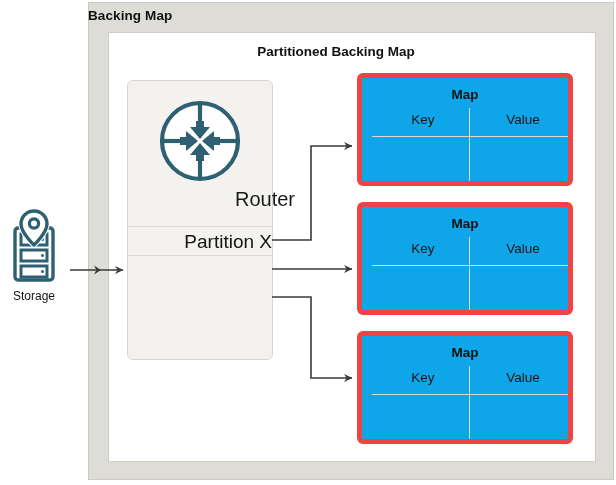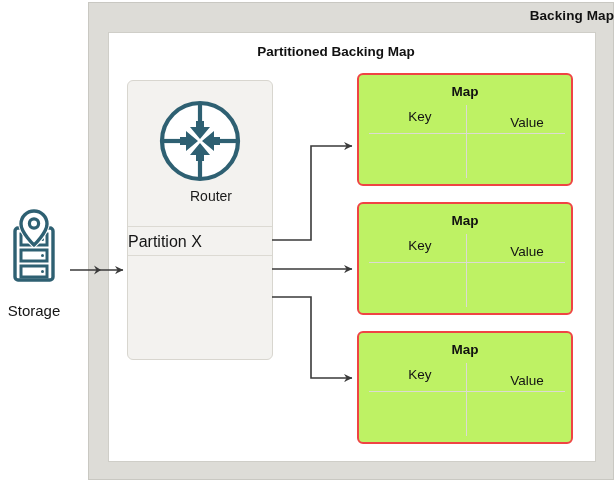--- a/index.html
+++ b/index.html
@@ -30,21 +30,21 @@
     height: 478px;
     background: #dddcd7;
     border: 1px solid #c9c8c2;
     box-sizing: border-box;
   }
   .outer-title {
     position: absolute;
     left: 88px;
     top: 8px;
     width: 526px;
-    text-align: right;
+    text-align: left;
     font-size: 13.5px;
     font-weight: bold;
     color: #111111;
     letter-spacing: 0.1px;
   }
 
   
   .inner-panel {
     position: absolute;
     left: 108px;
@@ -86,51 +86,51 @@
     height: 98px;
     display: flex;
     align-items: center;
     justify-content: center;
   }
   .router-label {
     position: absolute;
     left: 127px;
     top: 188px;
     width: 168px;
-    text-align: center;
-    font-size: 14px;
+    text-align: right;
+    font-size: 20px;
     color: #1a1a1a;
   }
 
   .partition-rows {
     position: absolute;
     left: 128px;
     top: 226px;
     width: 144px;
   }
   .partition-row {
     height: 29px;
     line-height: 29px;
-    text-align: left;
-    font-size: 16px;
+    text-align: right;
+    font-size: 19px;
     color: #141414;
     border-top: 1px solid #dcdad3;
     box-sizing: border-box;
   }
   .partition-row.empty {
     color: transparent;
   }
 
   
   .map-card {
     position: absolute;
     width: 216px;
     height: 113px;
-    background: #bef264;
-    border: 2px solid #ef4444;
+    background: #0ea5e9;
+    border: 5px solid #ef4444;
     border-radius: 6px;
     box-sizing: border-box;
     padding-left: 42px;
   }
   .map-card .map-title {
     position: absolute;
     left: 0;
     top: 9px;
     width: 100%;
     text-align: center;
@@ -139,21 +139,21 @@
     color: #111111;
   }
   .map-card .col-head {
     position: absolute;
     top: 34px;
     font-size: 13.5px;
     color: #141414;
     text-align: center;
   }
   .map-card .col-head.key   { left: 12px;  width: 98px; }
-  .map-card .col-head.value { left: 119px; width: 98px; margin-top: 6px; }
+  .map-card .col-head.value { left: 112px; width: 98px; }
   .map-card .hrule {
     position: absolute;
     left: 10px;
     top: 58px;
     width: 196px;
     height: 1px;
     background: #dcdad3;
   }
   .map-card .vrule {
     position: absolute;
@@ -170,22 +170,22 @@
 
   
   .storage-wrap {
     position: absolute;
     left: 2px;
     top: 208px;
     width: 64px;
     text-align: center;
   }
   .storage-label {
-    margin-top: 14px;
-    font-size: 15px;
+    margin-top: 1px;
+    font-size: 12px;
     color: #141414;
   }
 
   
   #connectors {
     position: absolute;
     left: 0;
     top: 0;
     width: 616px;
     height: 485px;

